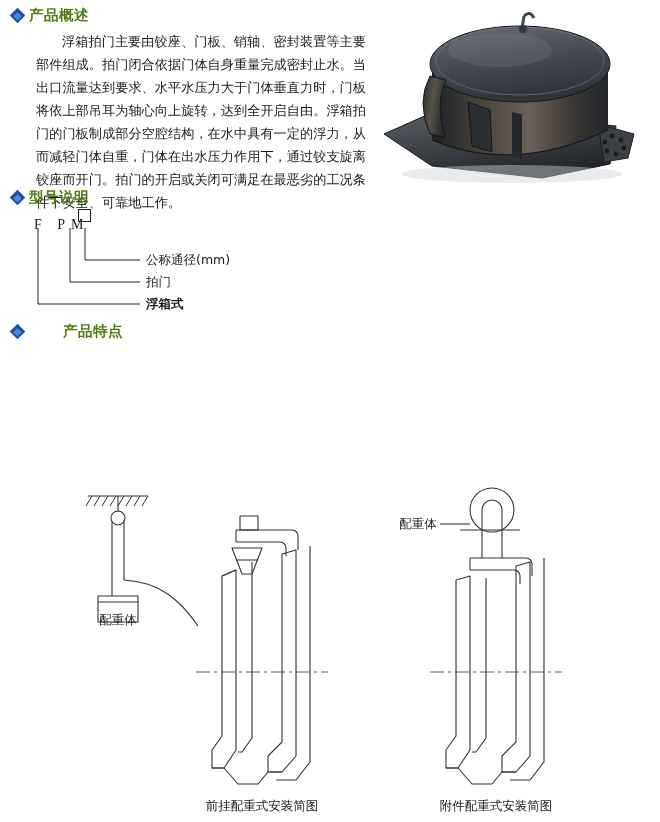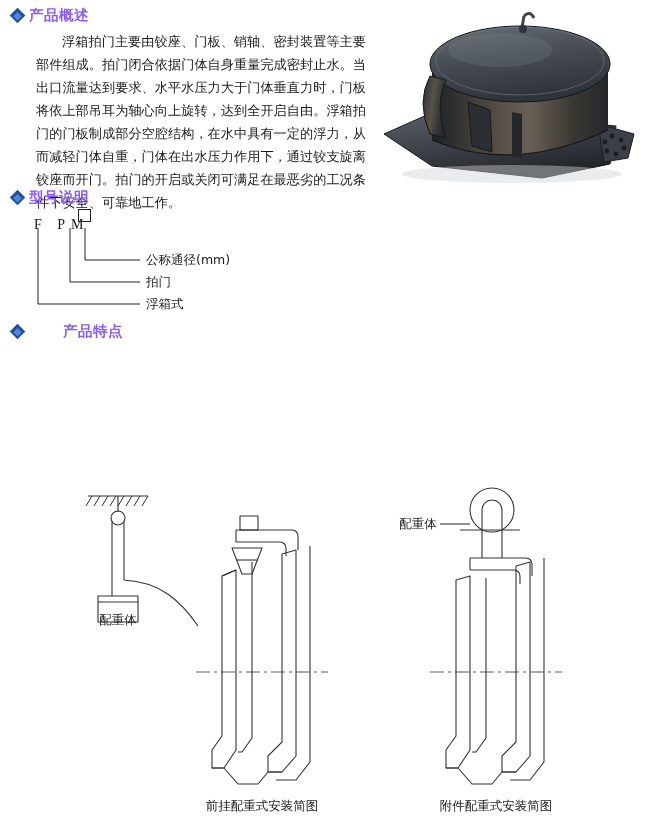--- a/index.html
+++ b/index.html
@@ -14,21 +14,21 @@
   .page { position: relative; width: 660px; height: 822px; }
 
   
   .sec-head {
     position: absolute;
     display: flex;
     align-items: center;
     gap: 6px;
     font-size: 14.5px;
     font-weight: bold;
-    color: #8b5cf6;
+    color: #4d7c0f;
     letter-spacing: 0.5px;
   }
   .diamond {
     width: 11px; height: 11px;
     background: #1b4fa0;
     transform: rotate(45deg);
     display: inline-block;
     flex: none;
     position: relative;
     top: 0px;
@@ -190,21 +190,21 @@
       <path d="M85 28 L85 60 L140 60" fill="none" stroke="#222" stroke-width="1"></path>
 
       <path d="M70 28 L70 82 L140 82" fill="none" stroke="#222" stroke-width="1"></path>
 
       <path d="M38 28 L38 104 L140 104" fill="none" stroke="#222" stroke-width="1"></path>
     </svg>
     <div class="model-letters">F PM</div>
     <div class="model-sq"></div>
     <div class="model-label" style="left:146px; top:52px;">公称通径(mm)</div>
     <div class="model-label" style="left:146px; top:74px;">拍门</div>
-    <div class="model-label" style="left:146px; top:96px;">浮箱式</div>
+    <div class="model-label" style="left:146px; top:96px;font-weight:bold;">浮箱式</div>
   </div>
 
   <div class="sec-head" style="left:12px; top:322px;gap:40px;">
     <span class="diamond"></span>
     <span>产品特点</span>
   </div>
 
 
   <div class="draw-area">
     <svg width="660" height="372" viewBox="0 0 660 372">

